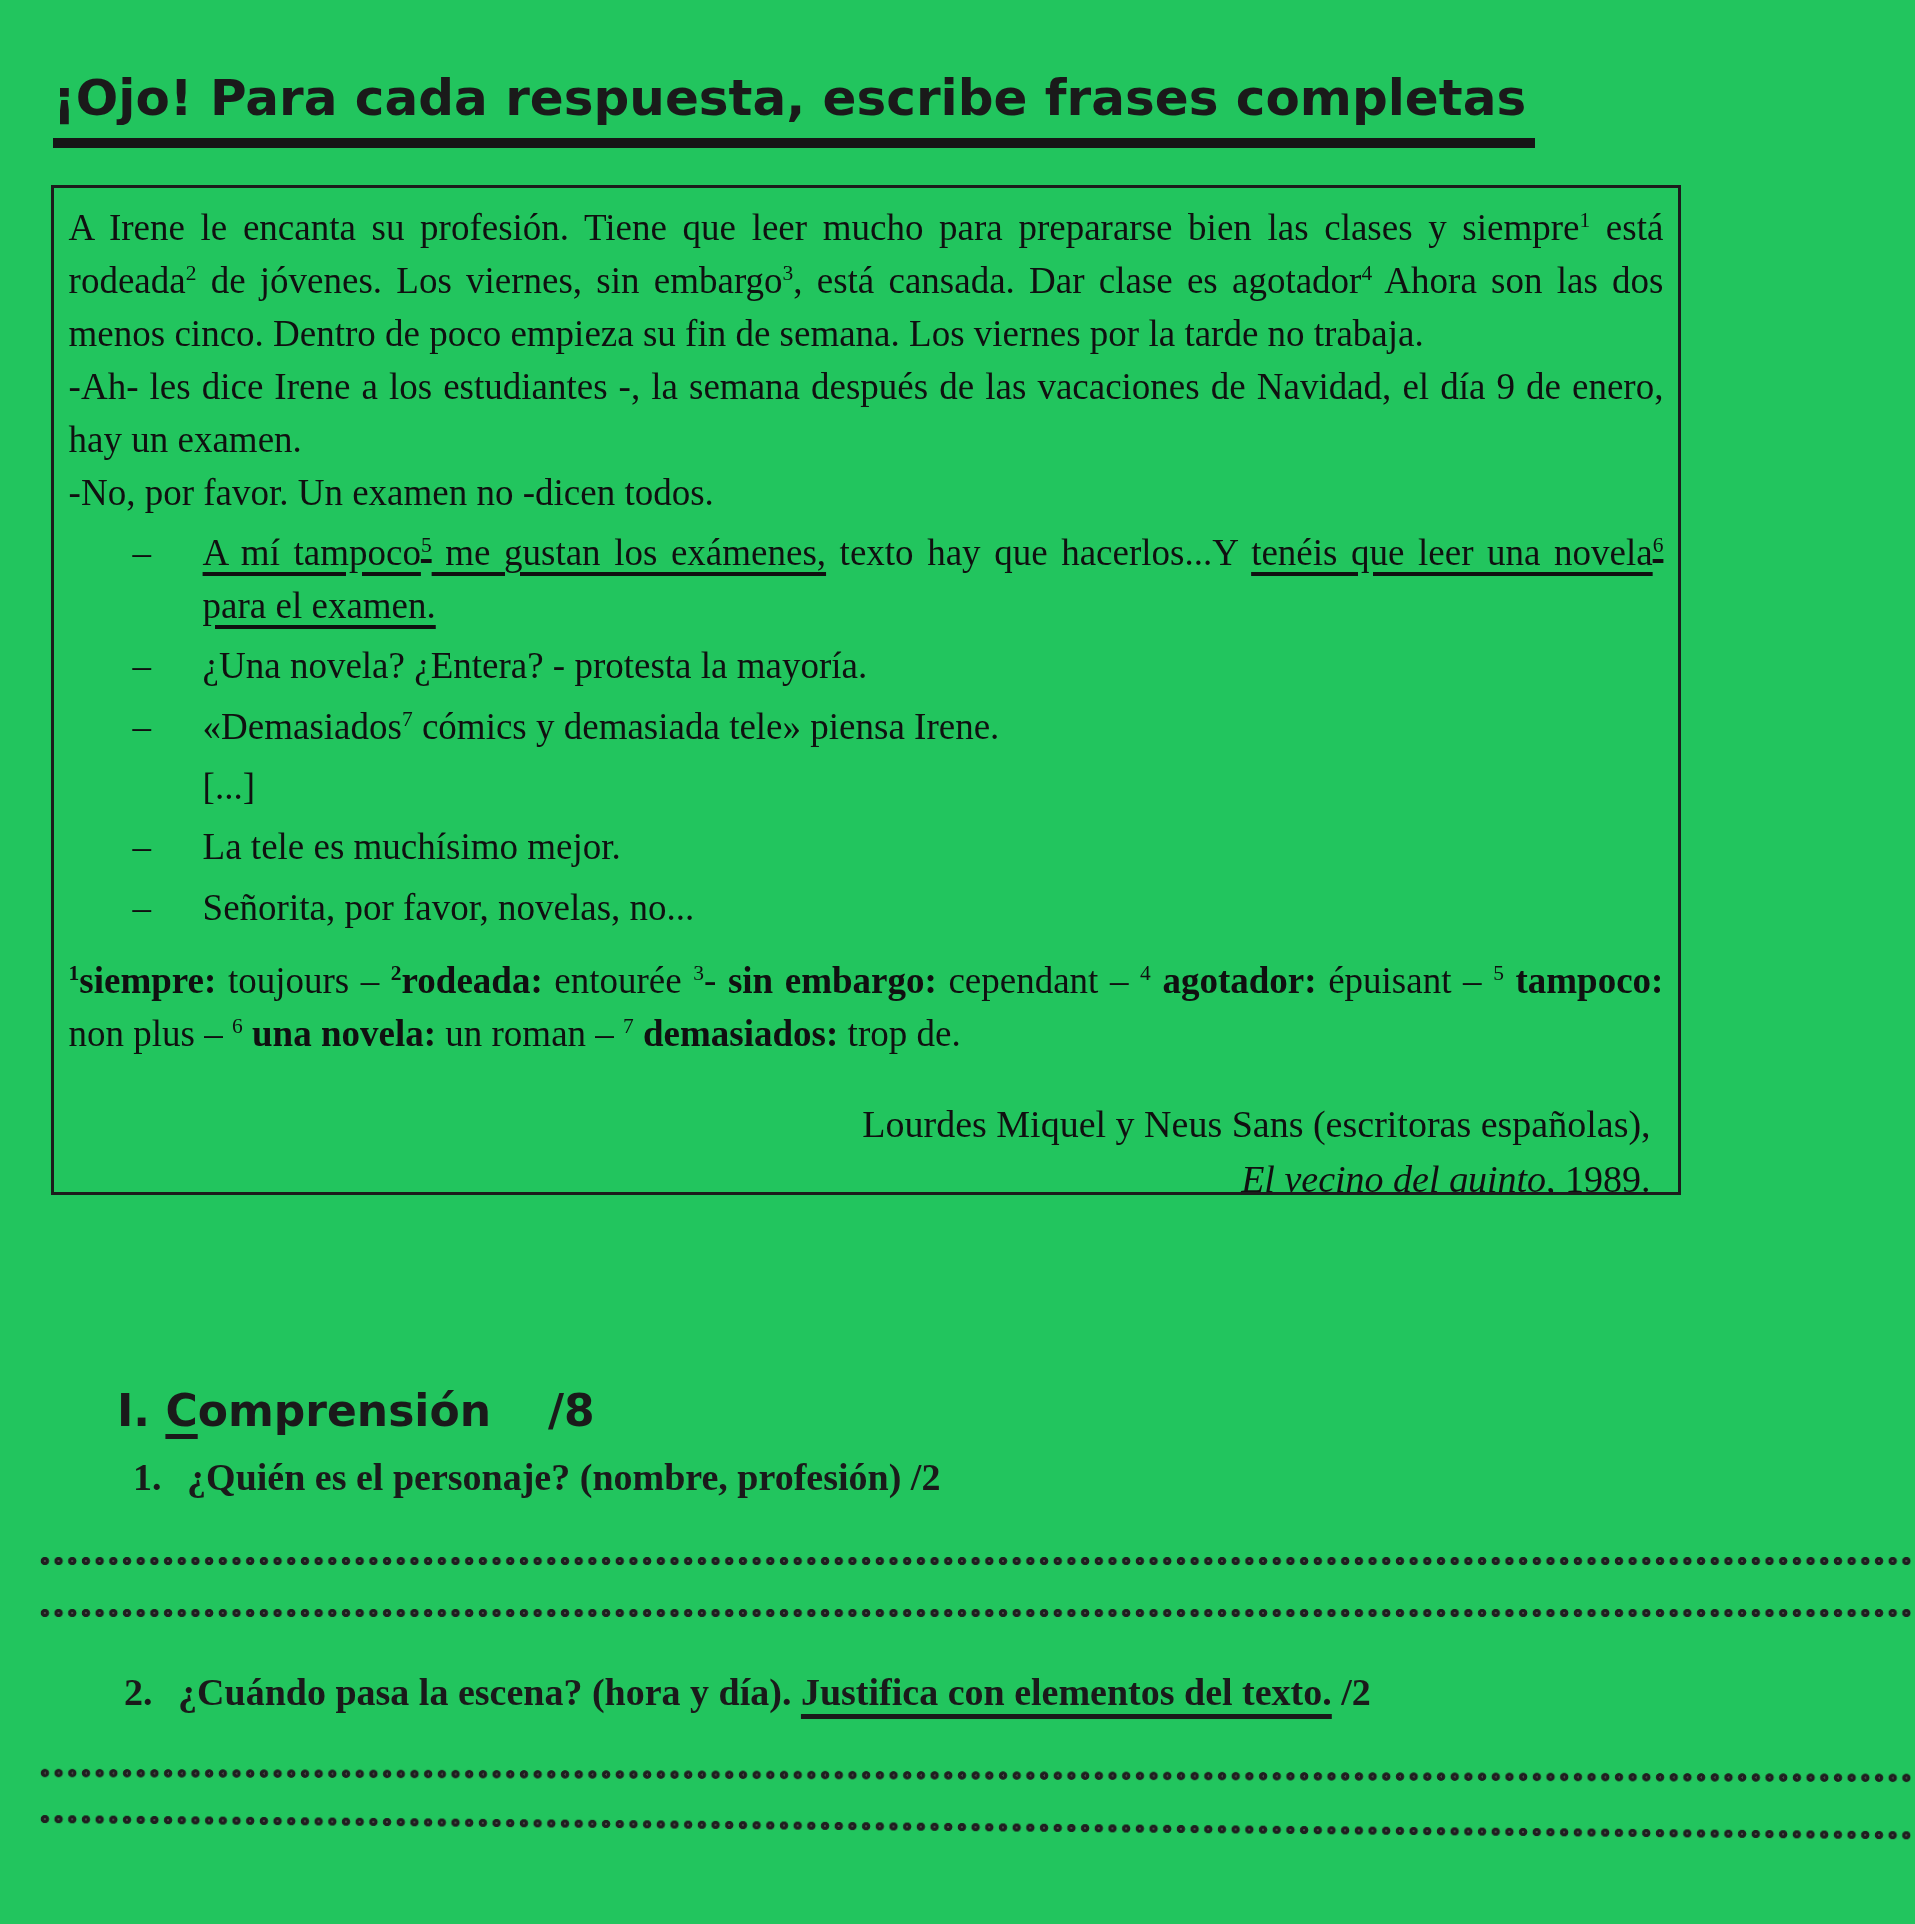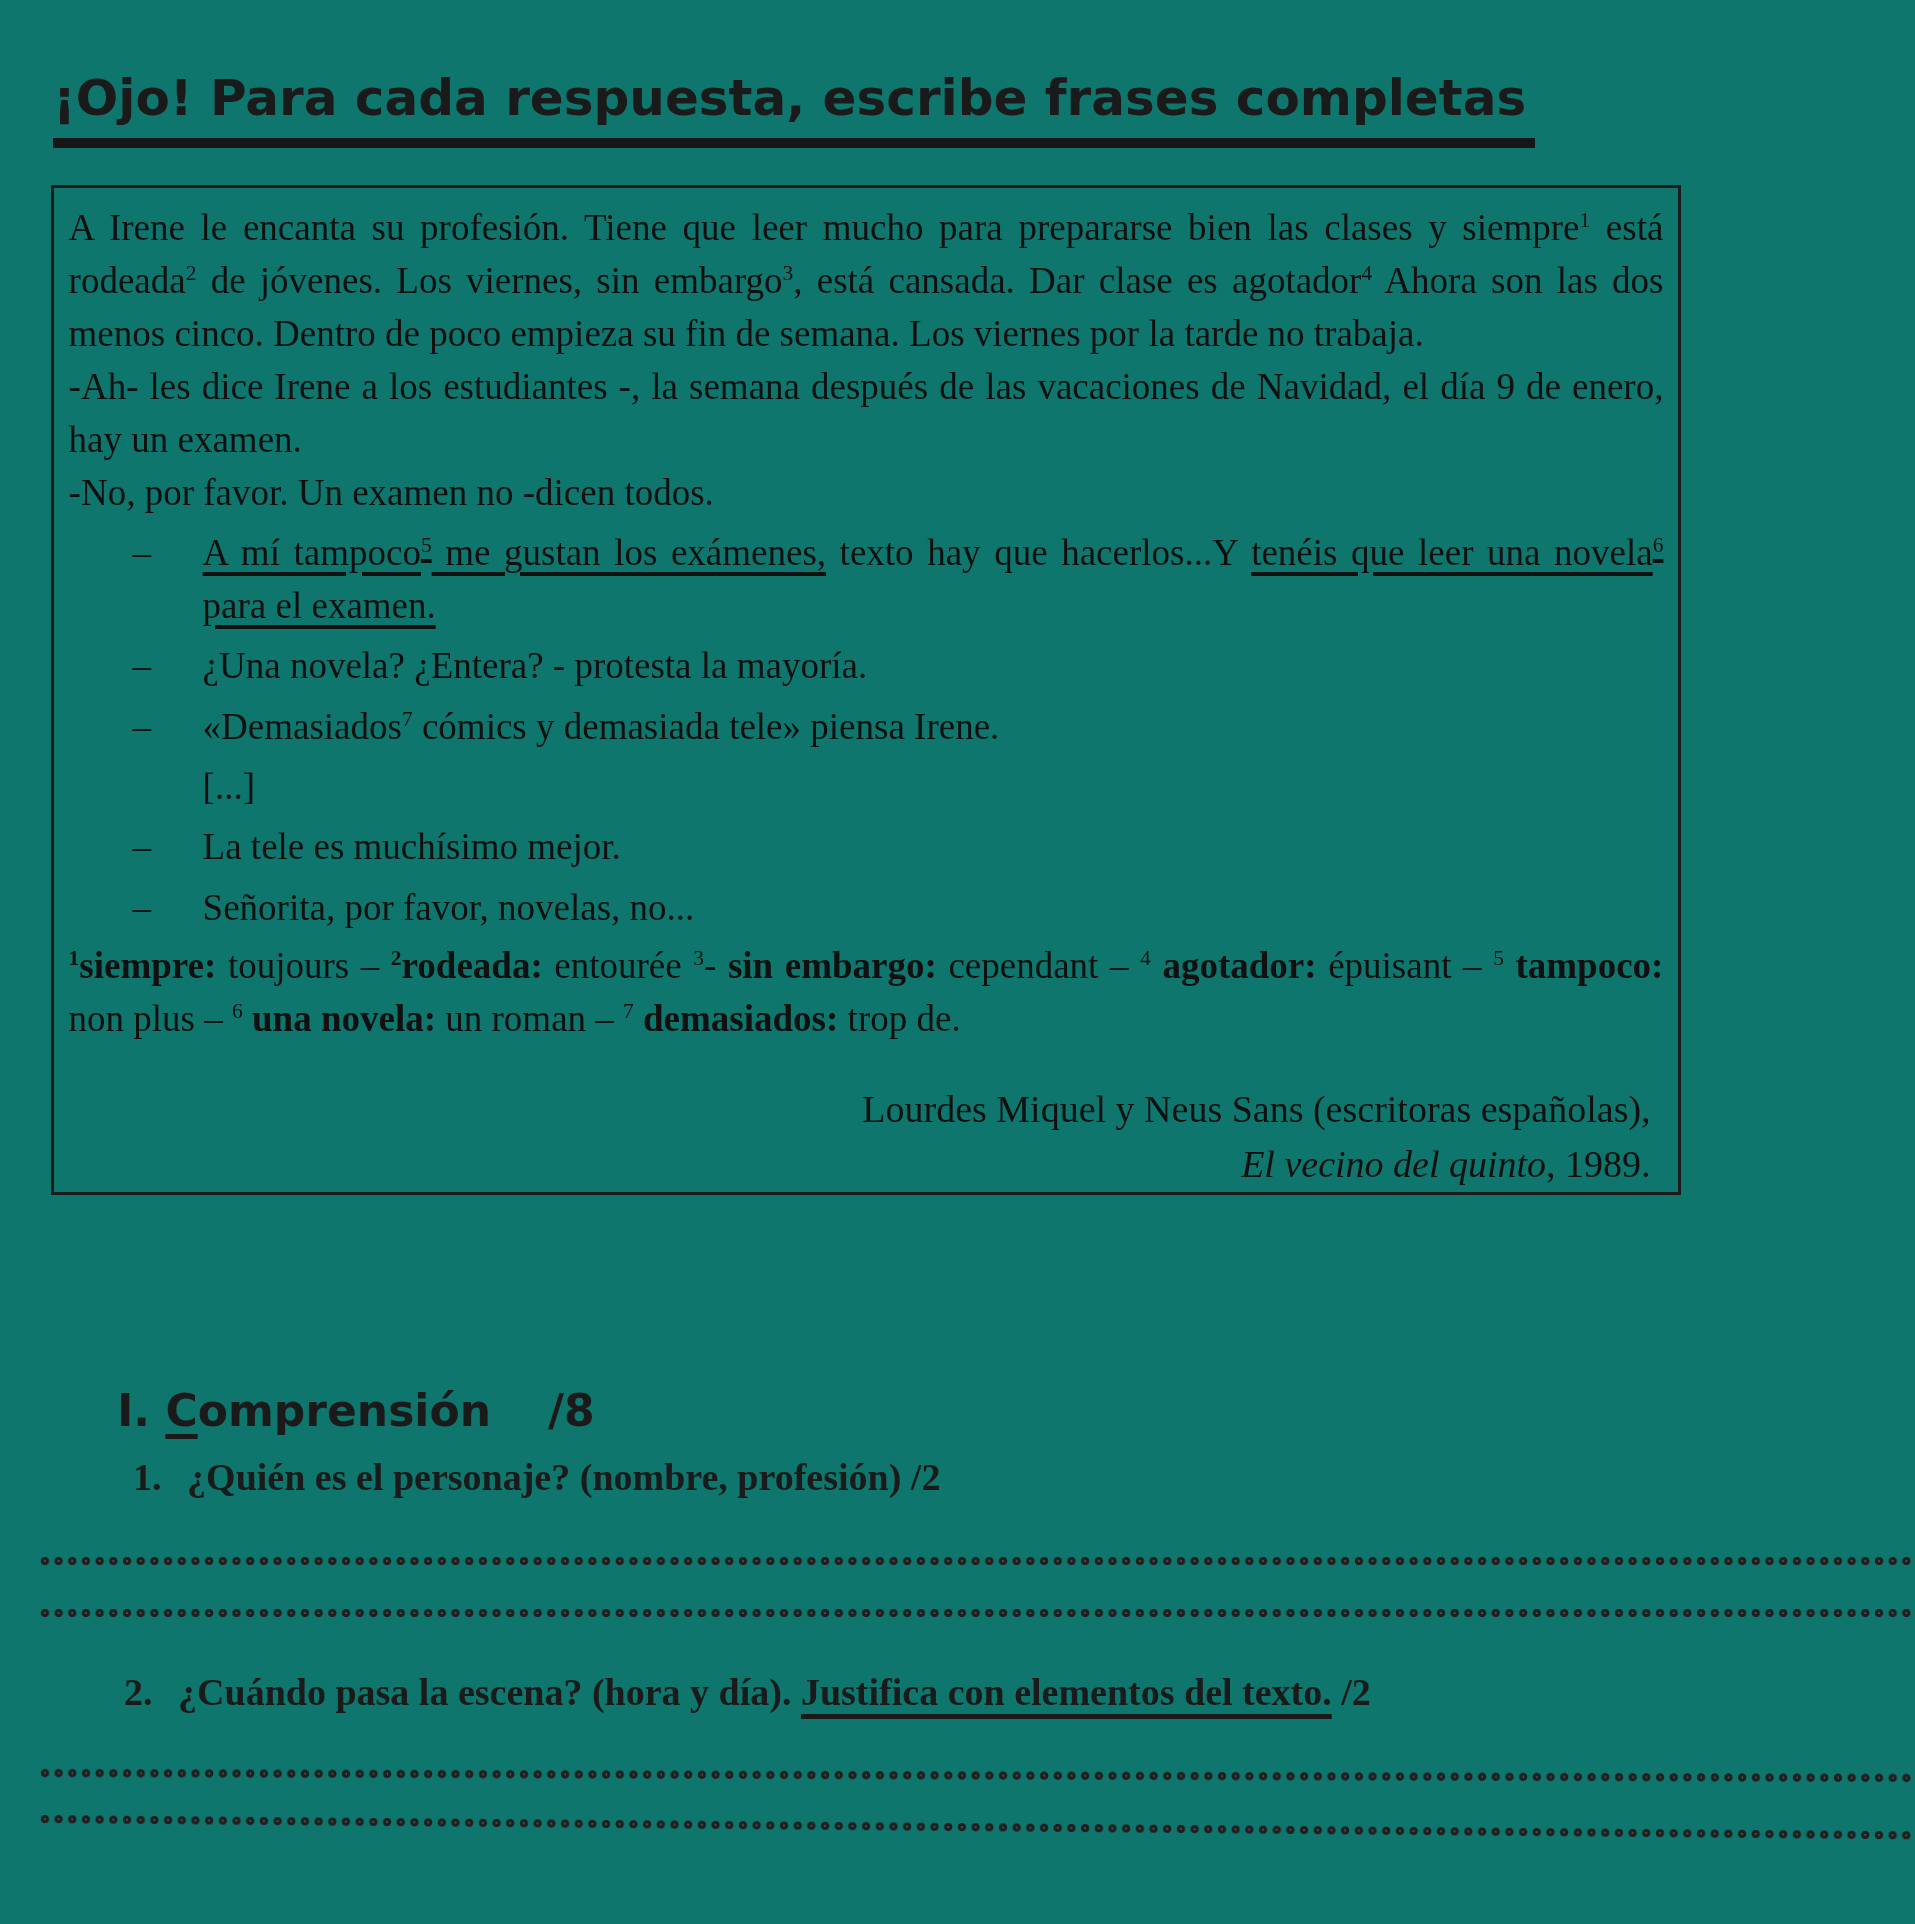--- a/index.html
+++ b/index.html
@@ -1,19 +1,19 @@
 <!DOCTYPE html>
 <html style="font-size:14.6px"><head>
 <meta charset="utf-8">
 <style>
   html,body{margin:0;padding:0;background:#e8e8e8;}
   .page{
     position:relative;
     width:1915px;height:1924px;
-    background:#0f766e;
+    background:#22c55e;
     overflow:hidden;
     color:#141414;
   }
   
   .title{
     position:absolute;left:53px;top:69px;margin:0;
     font-family:"DejaVu Sans","Liberation Sans",sans-serif;
     font-size:50px;font-weight:bold;letter-spacing:0px;
     color:#1a1a1a;
     border-bottom:10px solid #161616;
@@ -34,21 +34,21 @@
   }
   .body{margin:0;}
   .just{text-align:justify;}
   .dlg{
     position:relative;
     padding-left:134px;
     margin-top:7.3px;
     text-align:justify;
   }
   .dlg .marker{position:absolute;left:64px;top:0;}
-  .foot{margin-top:5px;}
+  .foot{margin-top:20px;}
   .attr{
     margin:37px 0 8px 0;
     text-align:right;
     padding-right:12.8px;
     font-size:38px;line-height:55px;
   }
   sup{font-size:58%;line-height:0;vertical-align:super;}
   .b{font-weight:bold;}
   .i{font-style:italic;}
   .u{text-decoration:underline;text-decoration-thickness:3.7px;text-underline-offset:7.3px;}

